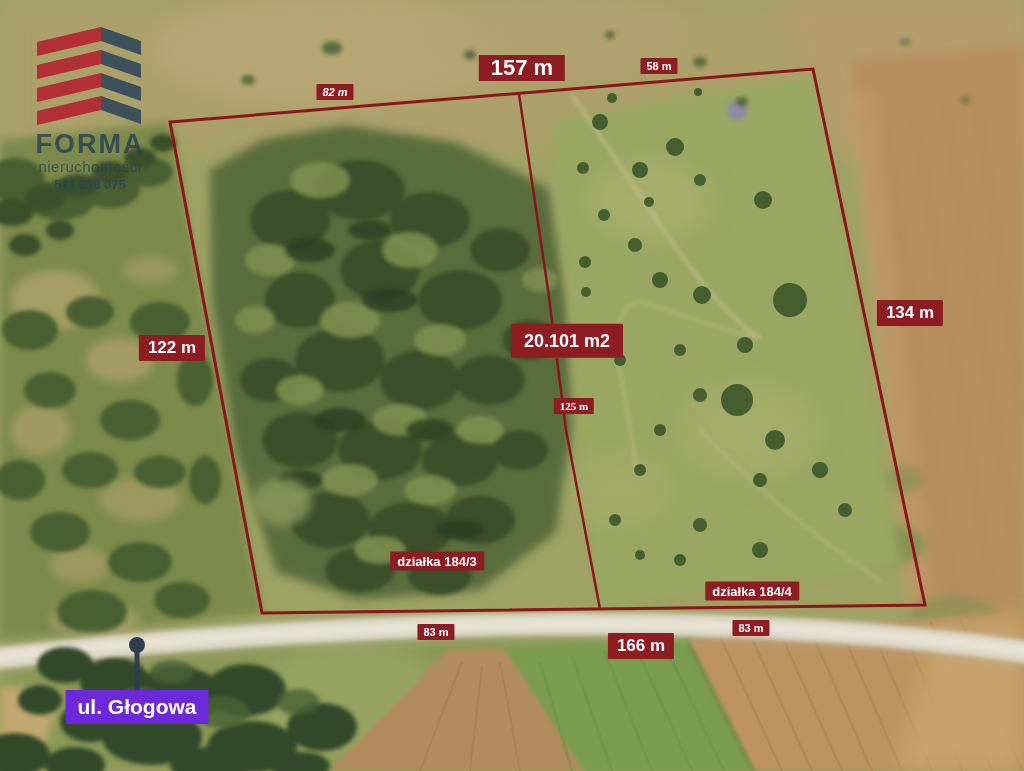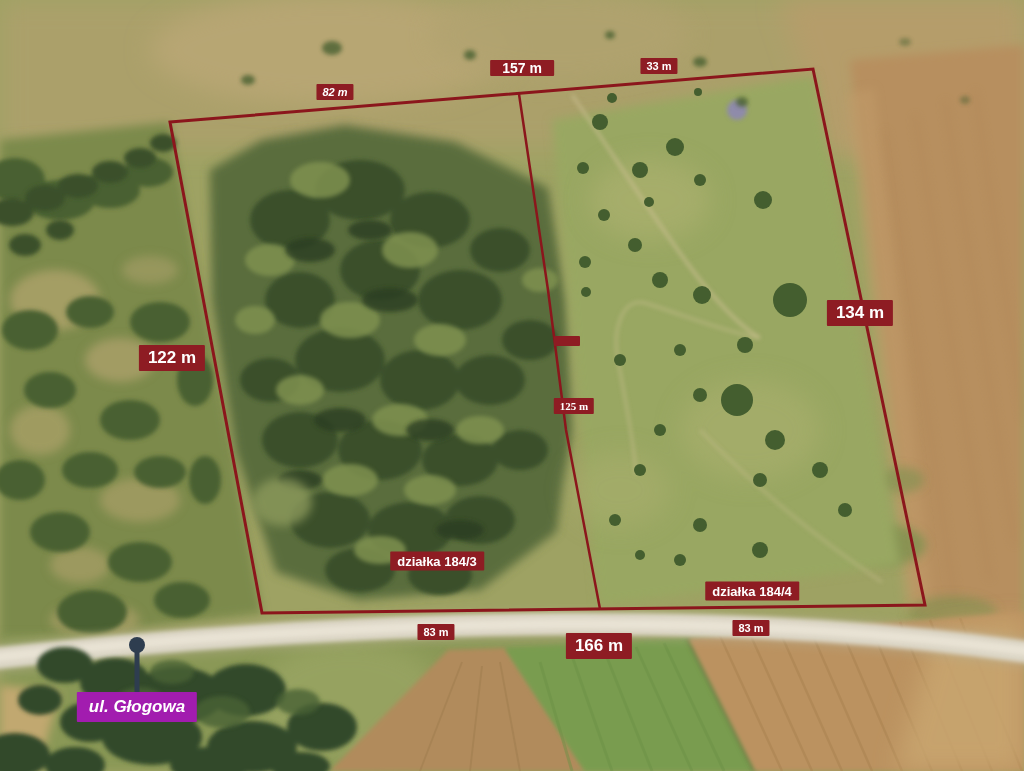--- a/index.html
+++ b/index.html
@@ -9,25 +9,25 @@
   }
   svg.layer{position:absolute; left:0; top:0; width:1024px; height:771px;}
   
   .tag{
     position:absolute; transform:translate(-50%,-50%);
     background:#8e1c23; color:#ffffff; font-weight:bold;
     white-space:nowrap; text-align:center; border-radius:1px; z-index:6;
   }
   .tag.sm{font-size:11px; padding:2px 6px;}
   .tag.lg{font-size:17px; padding:3px 9px;}
-  .tag.xl{font-size:14px; padding:0 12px;}
+  .tag.xl{font-size:22px; padding:0 12px;}
   .tag.plot{font-size:13px; padding:2px 7px;}
   .tag.area{font-size:18px; padding:5px 13px; line-height:1.35;}
   .tag.area span{display:block;}
-  .tag.navy{background:#a21caf; font-size:17px; padding:5px 12px;font-style:italic;}
+  .tag.navy{background:#6d28d9; font-size:21px; padding:5px 12px;}
   
   .logo{position:absolute; left:8px; top:26px; width:164px; text-align:center;
         color:#2c4456; z-index:7;}
   .logo svg{display:block; margin:0 auto; opacity:.92;}
   .logo .brand{font-size:27px; font-weight:bold; letter-spacing:2px; margin-top:3px; opacity:.85;}
   .logo .sub{font-size:15px; letter-spacing:.5px; margin-top:-2px; opacity:.8;}
   .logo .phone{font-size:13px; font-weight:bold; margin-top:2px; opacity:.85;}
   .overlay{z-index:5;}
 </style>
 </head>
@@ -279,30 +279,48 @@
 
   <svg class="layer overlay" viewBox="0 0 1024 771">
     <polygon points="170,122 813,69 925,605 262,613" fill="none" stroke="#8b161c" stroke-width="3"></polygon>
     <polyline points="519,94 548,290 566,430 600,609" fill="none" stroke="#8b161c" stroke-width="2.5"></polyline>
     <line x1="137" y1="650" x2="137" y2="697" stroke="#2e3d4f" stroke-width="5"></line>
     <circle cx="137" cy="645" r="8" fill="#2e3d4f"></circle>
   </svg>
 
   <div class="tag sm" style="left:335px; top:92px;font-style:italic;">82 m</div>
   <div class="tag xl" style="left:522px; top:68px;">157 m</div>
-  <div class="tag sm" style="left:659px; top:66px;">33 m</div>
-  <div class="tag lg" style="left:172px; top:358px;">122 m</div>
-  <div class="tag lg" style="left:860px; top:313px;">134 m</div>
+  <div class="tag sm" style="left:659px; top:66px;">58 m</div>
+  <div class="tag lg" style="left:172px; top:348px;">122 m</div>
+  <div class="tag lg" style="left:910px; top:313px;">134 m</div>
   <div class="tag sm" style="left:574px; top:406px;font-family:Liberation Serif, serif;">125 m</div>
   <div class="tag sm" style="left:436px; top:632px;">83 m</div>
-  <div class="tag lg" style="left:599px; top:646px;">166 m</div>
+  <div class="tag lg" style="left:641px; top:646px;">166 m</div>
   <div class="tag sm" style="left:751px; top:628px;">83 m</div>
 
   <div class="tag area" style="left:567px; top:341px;">
+    <span>20.101 m2</span>
   </div>
 
   <div class="tag plot" style="left:437px; top:561px;">działka 184/3</div>
   <div class="tag plot" style="left:752px; top:591px;">działka 184/4</div>
 
   <div class="tag navy" style="left:137px; top:707px;">ul. Głogowa</div>
 
+  <div class="logo">
+    <svg width="110" height="100" viewBox="0 0 110 100">
+      <g>
+        <polygon points="2,16 66,1 66,15 2,30" fill="#b12531"></polygon>
+        <polygon points="66,1 106,15 106,29 66,15" fill="#33495c"></polygon>
+        <polygon points="2,39 66,24 66,38 2,53" fill="#b12531"></polygon>
+        <polygon points="66,24 106,38 106,52 66,38" fill="#33495c"></polygon>
+        <polygon points="2,62 66,47 66,61 2,76" fill="#b12531"></polygon>
+        <polygon points="66,47 106,61 106,75 66,61" fill="#33495c"></polygon>
+        <polygon points="2,85 66,70 66,84 2,99" fill="#b12531"></polygon>
+        <polygon points="66,70 106,84 106,98 66,84" fill="#33495c"></polygon>
+      </g>
+    </svg>
+    <div class="brand">FORMA</div>
+    <div class="sub">nieruchomości</div>
+    <div class="phone">511 898 075</div>
+  </div>
 
 </div>
 
 </body></html>

